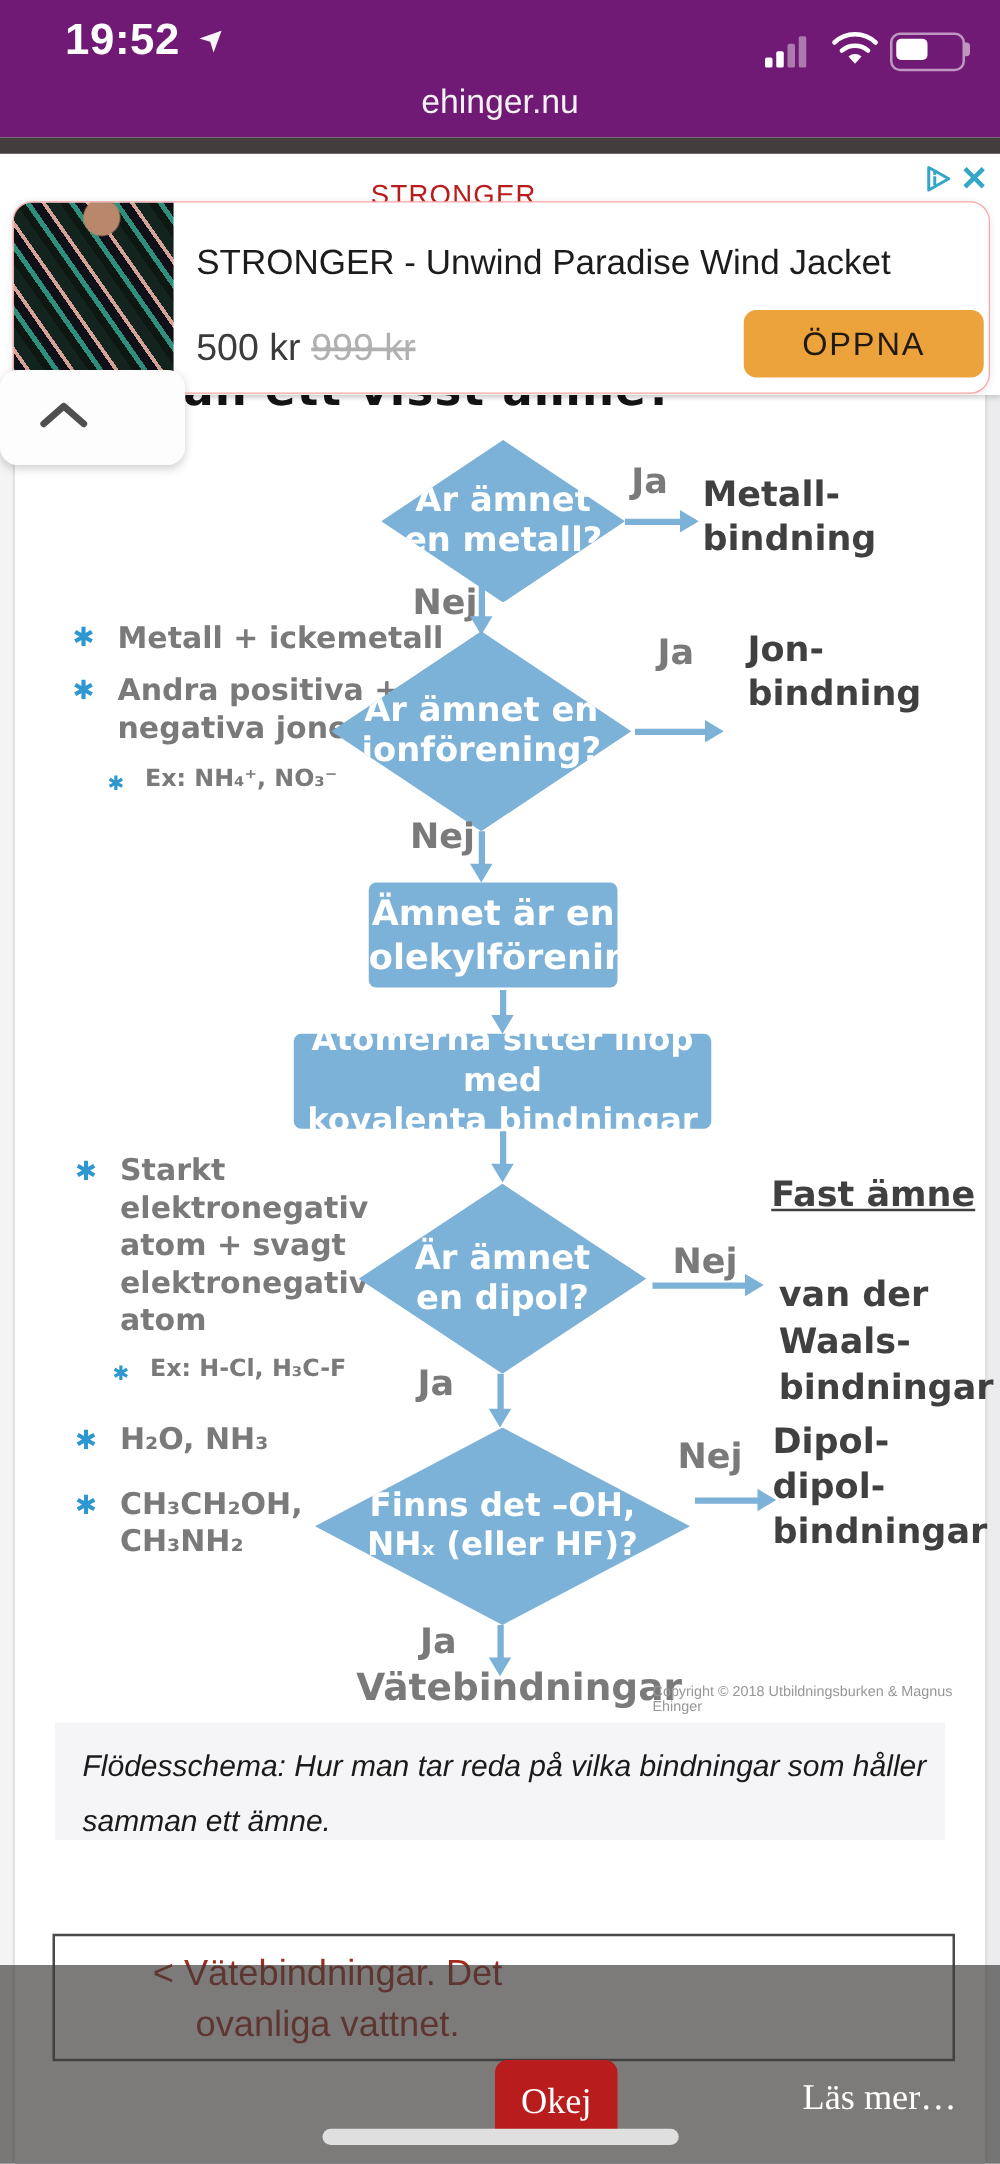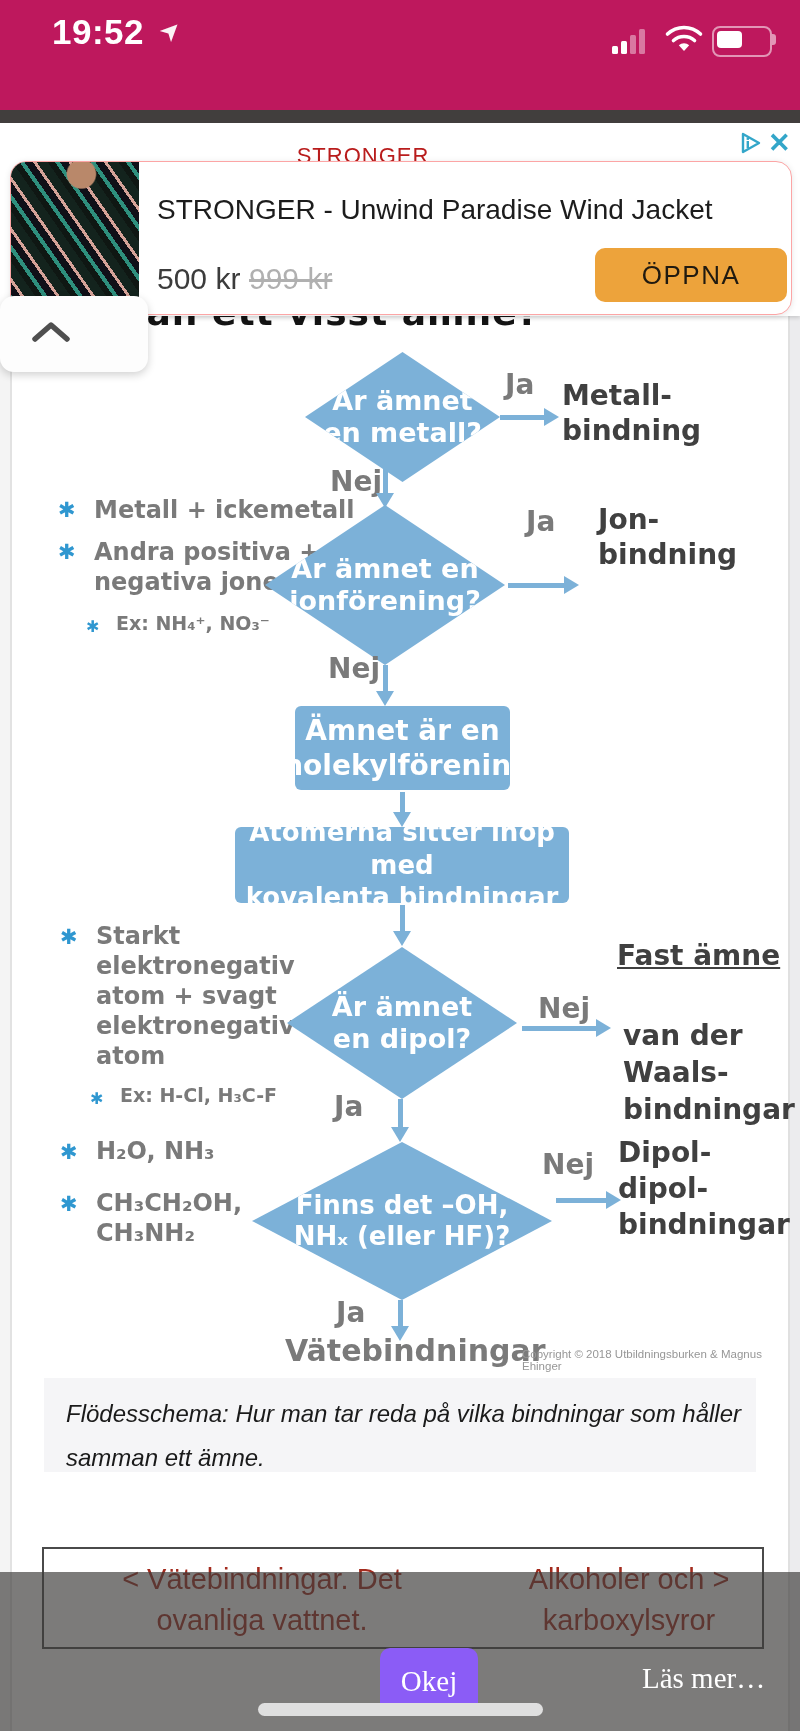--- a/index.html
+++ b/index.html
@@ -1,21 +1,21 @@
 <!DOCTYPE html>
 <html><head>
 <meta charset="utf-8">
 <style>
   html,body{margin:0;padding:0;background:#222;}
   .screen{position:relative;width:800px;height:1731px;overflow:hidden;background:#ffffff;
           font-family:"Liberation Sans",sans-serif;}
   .abs{position:absolute;}
 
   
-  .statusbar{left:0;top:0;width:800px;height:110px;background:#be185d;z-index:7;}
+  .statusbar{left:0;top:0;width:800px;height:110px;background:#701a75;z-index:7;}
   .adstrip{left:0;top:110px;width:800px;height:13px;background:#413e3d;z-index:7;}
   .time{left:52px;top:12px;color:#fff;font-size:35px;font-weight:bold;letter-spacing:.5px;}
   .locarrow{left:160px;top:16px;color:#fff;font-size:25px;display:inline-block;transform:rotate(-45deg);opacity:.95;}
   .sigbars{left:612px;top:28px;width:44px;height:26px;}
   .sigbars .bar{position:absolute;bottom:0;width:6px;border-radius:1.5px;background:#fff;}
   .wifi{left:664px;top:24px;}
   .batt{left:712px;top:26px;width:56px;height:27px;border:2px solid rgba(255,255,255,.55);border-radius:8px;}
   .batt .fill{position:absolute;left:3px;top:3px;width:25px;height:17px;background:#fff;border-radius:4px;}
   .battnub{left:772px;top:34px;width:4px;height:11px;background:rgba(255,255,255,.55);border-radius:0 3px 3px 0;}
   .url{left:0;top:66px;width:800px;text-align:center;color:#f3f2f2;font-size:27px;}
@@ -72,21 +72,21 @@
            padding:14px 0 0 22px;box-sizing:border-box;line-height:1.85;}
   .navbox{left:42px;top:1547px;width:718px;height:98px;border:2px solid #4a4a4a;z-index:1;background:#fff;}
   .navlink{position:absolute;top:10px;color:#a32b1e;font-size:29px;text-align:center;
            white-space:pre-line;line-height:1.4;}
 
   
   .overlay{left:0;top:1572px;width:800px;height:159px;background:rgba(62,60,59,.68);z-index:10;
            font-family:"Liberation Serif",serif;}
   .cookiemsg{position:absolute;left:0;top:6px;width:800px;text-align:center;color:#fff;font-size:25px;}
   .btn{position:absolute;display:flex;align-items:center;justify-content:center;color:#fff;font-size:29px;border-radius:10px;}
-  .btn-ok{left:380px;top:76px;width:98px;height:66px;background:#8b5cf6;}
+  .btn-ok{left:396px;top:76px;width:98px;height:66px;background:#b91c1c;}
   .btn-no{left:496px;top:76px;width:114px;height:66px;background:#000;}
   .readmore{position:absolute;left:642px;top:90px;color:#fff;font-size:29px;}
   .homebar{position:absolute;left:258px;top:131px;width:285px;height:13px;background:#dfdfdf;border-radius:7px;}
 </style>
 </head>
 <body>
 
 <div class="screen">
 
   <div class="abs statusbar">
@@ -102,20 +102,21 @@
       <svg width="40" height="30" viewBox="0 0 40 30">
         <path d="M3.5 10 a24 24 0 0 1 33 0" stroke="#fff" stroke-width="3.6" fill="none" stroke-linecap="round"></path>
         <path d="M9.5 16.5 a16 16 0 0 1 21 0" stroke="#fff" stroke-width="3.6" fill="none" stroke-linecap="round"></path>
         <path d="M20 27 L14.8 21.2 a8 8 0 0 1 10.4 0 Z" fill="#fff"></path>
       </svg>
     </div>
     <div class="abs batt">
         <span class="fill"></span>
       </div>
     <div class="abs battnub"></div>
+    <div class="abs url">ehinger.nu</div>
   </div>
   <div class="abs adstrip"></div>
 
   <div class="abs headfrag">man ett visst ämne?</div>
 
   <div class="abs adsection">
     <div class="abs adheader">STRONGER</div>
     <div class="abs adchoices">
       <svg width="25" height="24" viewBox="0 0 25 24">
         <path d="M5 3 L21 12 L5 21 Z" fill="none" stroke="#33a6c9" stroke-width="2.4" stroke-linejoin="round"></path>
@@ -163,21 +164,21 @@
 
     <div class="abs fc diamond" style="left:265px;top:505px;width:240px;height:160px;font-size:27px;">Är ämnet en
 jonförening?</div>
     <span class="abs fc fclabel" style="left:526px;top:505px;">Ja</span>
     <div class="abs fc arrow-r" style="left:508px;top:583px;width:58px;"></div>
     <div class="abs fc fcresult" style="left:598px;top:502px;">Jon-
 bindning</div>
     <span class="abs fc fclabel" style="left:328px;top:652px;">Nej</span>
     <div class="abs fc arrow-d" style="left:383px;top:665px;height:28px;"></div>
 
-    <div class="abs fc fcbox" style="left:295px;top:706px;width:215px;height:84px;font-size:28px;">Ämnet är en
+    <div class="abs fc fcbox" style="left:295px;top:706px;width:199px;height:84px;font-size:28px;">Ämnet är en
 molekylförening</div>
     <div class="abs fc arrow-d" style="left:400px;top:792px;height:22px;"></div>
     <div class="abs fc fcbox" style="left:235px;top:827px;width:334px;height:76px;font-size:26px;">Atomerna sitter ihop med
 kovalenta bindningar</div>
     <div class="abs fc arrow-d" style="left:400px;top:905px;height:28px;"></div>
 
     <span class="abs fc bullet-ast" style="left:60px;top:925px;">✱</span>
     <div class="abs fc bullet-txt" style="left:96px;top:921px;">Starkt
 elektronegativ
 atom + svagt
@@ -216,22 +217,20 @@
     <div class="abs fc fcresult" style="left:285px;top:1332px;width:230px;text-align:center;font-size:30px;color:#7a7a7a;">Vätebindningar</div>
     <div class="abs fc fccopy" style="left:522px;top:1348px;">Copyright © 2018 Utbildningsburken &amp; Magnus Ehinger</div>
   </div>
 
   <div class="abs caption">Flödesschema: Hur man tar reda på vilka bindningar som håller
 samman ett ämne.</div>
 
   <div class="abs navbox">
     <div class="navlink" style="left:18px;width:400px;">&lt; Vätebindningar. Det
 ovanliga vattnet.</div>
-    <div class="navlink" style="left:420px;width:330px;">Alkoholer och &gt;
-karboxylsyror</div>
   </div>
 
   <div class="abs overlay">
     <div class="btn btn-ok">Okej</div>
     <div class="readmore">Läs mer…</div>
     <div class="homebar"></div>
   </div>
 
 </div>
 

